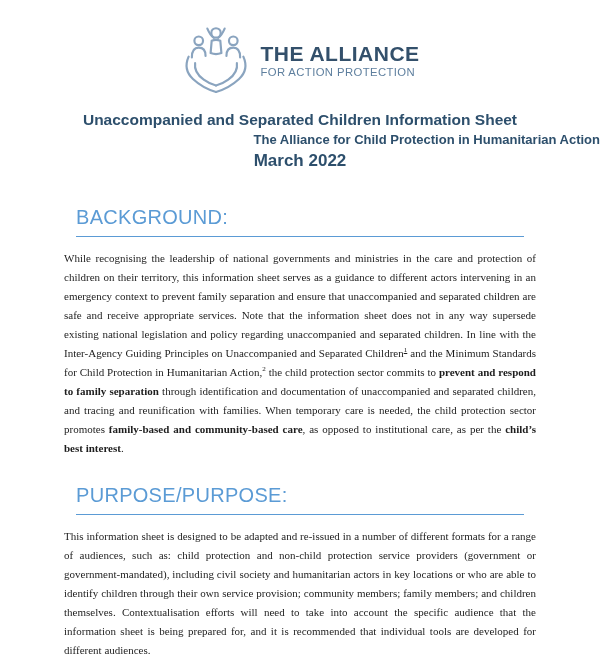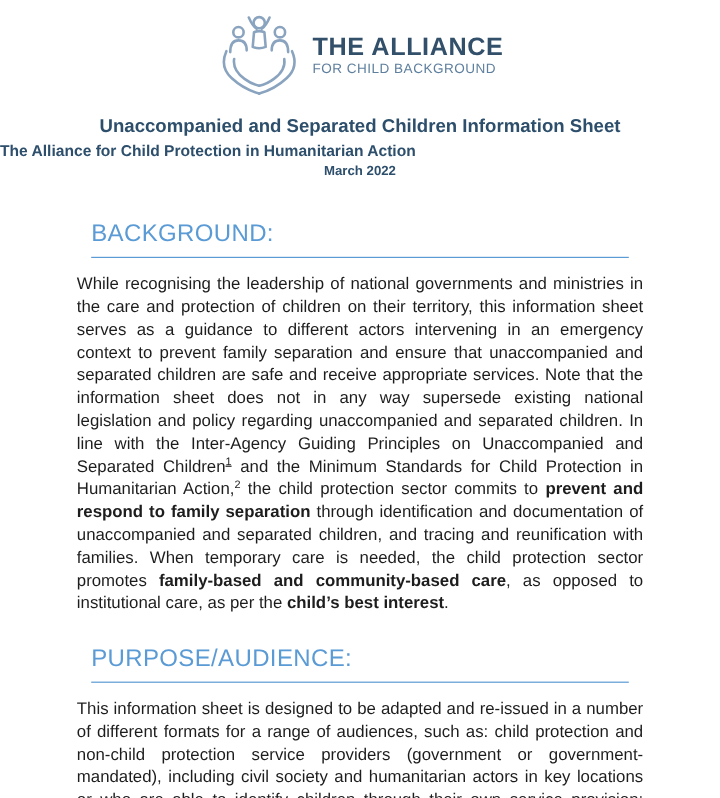--- a/index.html
+++ b/index.html
@@ -14,21 +14,21 @@
     height: 665px;
     background: #ffffff;
     overflow: hidden;
   }
   
   .logo-row {
     display: flex;
     justify-content: center;
     align-items: center;
     gap: 8px;
-    padding-top: 10px;
+    padding-top: 24px;
     height: 74px;
   }
   .logo-icon { width: 72px; height: 72px; flex: 0 0 auto; }
   .logo-icon svg { width: 100%; height: 100%; display: block; }
   .logo-text { display: flex; flex-direction: column; justify-content: center; }
   .logo-name {
     font-size: 21px;
     font-weight: bold;
     letter-spacing: 0.5px;
     color: #33506b;
@@ -44,51 +44,52 @@
   
   .doc-title {
     margin-top: 13px;
     text-align: center;
     font-size: 15.5px;
     font-weight: bold;
     color: #2d4f6c;
   }
   .doc-subtitle {
     margin-top: 3px;
-    text-align: left;
+    text-align: right;
     font-size: 13px;
     font-weight: bold;
     color: #2d4f6c;
   }
   .doc-date {
     margin-top: 4px;
     text-align: center;
-    font-size: 11px;
+    font-size: 17px;
     font-weight: bold;
     color: #2d4f6c;
   }
   
   .content { margin: 0 64px; }
   .section-heading {
     margin: 12px;
     margin-top: 35px;
     font-size: 20px;
     font-weight: 400;
     letter-spacing: 0.3px;
     color: #5b9bd5;
     padding-bottom: 7px;
     border-bottom: 1.8px solid #5b9bd5;
   }
   .section-heading.purpose { margin-top: 26px; }
   .body-par {
     margin: 10px 0 0 0;
-    font-size: 14px;
+    font-size: 11px;
     line-height: 19px;
     text-align: justify;
     color: #1d1d1d;
+    font-family: Liberation Serif, serif;
   }
   .body-par .b { font-weight: bold; }
   .body-par .u { text-decoration: underline; }
   .body-par sup {
     font-size: 0.65em;
     line-height: 0;
     vertical-align: super;
   }
 </style>
 </head>
@@ -115,30 +116,30 @@
           <path d="M12,44 Q4,62 18,75 Q32,88 50,93"></path>
           <path d="M21,53 Q19,66 33,76 Q41,82 50,84"></path>
 
           <path d="M88,44 Q96,62 82,75 Q68,88 50,93"></path>
           <path d="M79,53 Q81,66 67,76 Q59,82 50,84"></path>
         </g>
       </svg>
     </span>
     <div class="logo-text">
       <div class="logo-name">THE ALLIANCE</div>
-      <div class="logo-sub">FOR CHILD BACKGROUND</div>
+      <div class="logo-sub">FOR ACTION PROTECTION</div>
     </div>
   </header>
 
   <div class="doc-title">Unaccompanied and Separated Children Information Sheet</div>
   <div class="doc-subtitle">The Alliance for Child Protection in Humanitarian Action</div>
   <div class="doc-date">March 2022</div>
 
   <section class="content">
 
     <h2 class="section-heading">BACKGROUND:</h2>
     <p class="body-par"><span>While recognising the leadership of national governments and ministries in the care and protection of children on their territory, this information sheet serves as a guidance to different actors intervening in an emergency context to prevent family separation and ensure that unaccompanied and separated children are safe and receive appropriate services. Note that the information sheet does not in any way supersede existing national legislation and policy regarding unaccompanied and separated children. In line with the Inter-Agency Guiding Principles on Unaccompanied and Separated Children</span><sup class="u">1</sup><span> and the Minimum Standards for Child Protection in Humanitarian Action,</span><sup>2</sup><span> the child protection sector commits to </span><span class="b">prevent and respond to family separation</span><span> through identification and documentation of unaccompanied and separated children, and tracing and reunification with families. When temporary care is needed, the child protection sector promotes </span><span class="b">family-based and community-based care</span><span>, as opposed to institutional care, as per the </span><span class="b">child’s best interest</span><span>.</span></p>
 
-    <h2 class="section-heading purpose">PURPOSE/AUDIENCE:</h2>
+    <h2 class="section-heading purpose">PURPOSE/PURPOSE:</h2>
     <p class="body-par"><span>This information sheet is designed to be adapted and re-issued in a number of different formats for a range of audiences, such as: child protection and non-child protection service providers (government or government-mandated), including civil society and humanitarian actors in key locations or who are able to identify children through their own service provision; community members; family members; and children themselves. Contextualisation efforts will need to take into account the specific audience that the information sheet is being prepared for, and it is recommended that individual tools are developed for different audiences.</span></p>
 
   </section>
 </div>
 
 </body></html>

